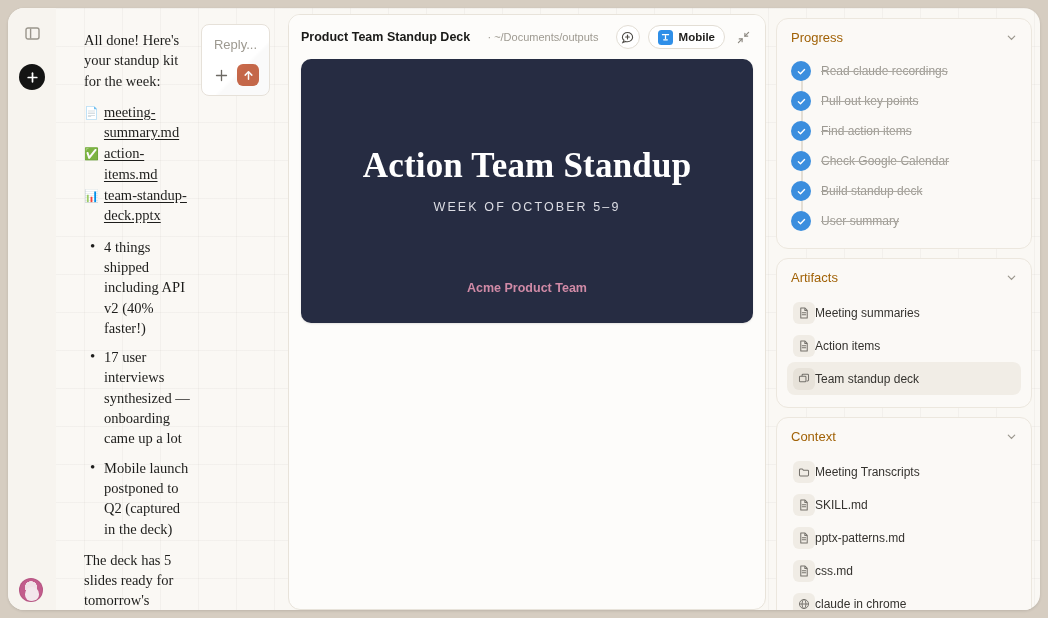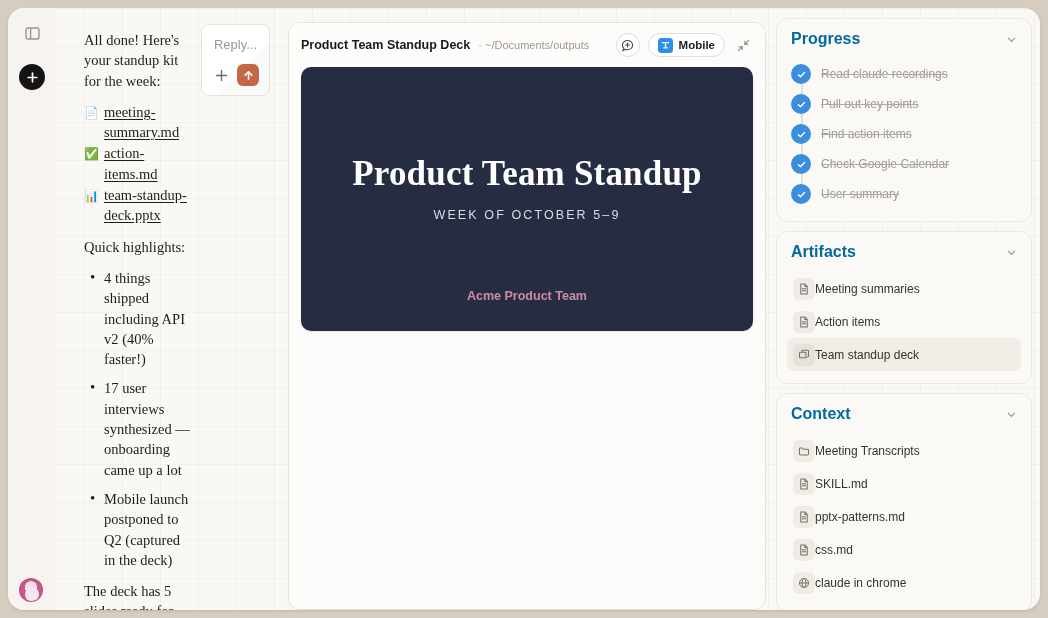--- a/index.html
+++ b/index.html
@@ -172,23 +172,24 @@
     display: flex; align-items: center; justify-content: center;
     color: #fff;
     cursor: pointer;
   }
 
   
   .center {
     position: relative;
     flex: 1;
     z-index: 2;
-    padding: 14px 6px 0 6px;
+    padding: 6px 6px 0 6px;
     display: flex; flex-direction: column;
     min-width: 0;
+    text-align: center;
   }
   .doc-card {
     background: #fdfcfa;
     border: 1px solid #e8e3da;
     border-radius: 12px;
     height: 100%;
     overflow: hidden;
     display: flex; flex-direction: column;
   }
   .doc-head {
@@ -342,21 +343,21 @@
     border: 1px solid #ece7de;
     border-radius: 12px;
     padding: 10px 10px 12px 10px;
     flex: 0 0 auto;
   }
   .panel-head {
     display: flex; align-items: center; justify-content: space-between;
     padding: 1px 4px 0 4px;
     margin-bottom: 11px;
   }
-  .panel-title { font-size: 16px; font-weight: 700; color: #0369a1; }
+  .panel-title { font-size: 13px; font-weight: 400; color: #a16207; }
   .chev { color: #9b978e; display: flex; cursor: pointer; }
 
   .todo { position: relative; padding-left: 4px; }
   .todo-line {
     position: absolute; left: 14px; top: 14px; bottom: 16px;
     width: 1.5px; background: #e4dfd6;
   }
   .todo-item {
     position: relative;
     display: flex; align-items: center; gap: 10px;
@@ -432,21 +433,20 @@
           <div class="file-line">
             <span class="file-emoji">✅</span>
             <span class="file-link">action-items.md</span>
           </div>
           <div class="file-line">
             <span class="file-emoji">📊</span>
             <span class="file-link">team-standup-deck.pptx</span>
           </div>
         </div>
 
-        <p>Quick highlights:</p>
 
         <ul class="bullets">
           <li>4 things shipped including API v2 (40% faster!)</li>
           <li>17 user interviews synthesized — onboarding came up a lot</li>
           <li>Mobile launch postponed to Q2 (captured in the deck)</li>
         </ul>
 
         <p>The deck has 5 slides ready for tomorrow's standup. Let me know if you want me to tweak anything!</p>
 
         <div class="sparkle">
@@ -513,21 +513,21 @@
               <polyline points="8.5,2.4 8.5,5.5 11.6,5.5"></polyline>
               <polyline points="1.5,12.5 5.5,8.5"></polyline>
               <polyline points="5.5,11.6 5.5,8.5 2.4,8.5"></polyline>
             </svg>
           </span>
         </div>
 
         <div class="slides">
 
           <div class="slide slide-title">
-            <h1>Product Team Standup</h1>
+            <h1>Action Team Standup</h1>
             <div class="slide-sub">WEEK OF OCTOBER 5–9</div>
             <div class="slide-foot">Acme Product Team</div>
           </div>
 
 
         </div>
       </div>
 
       <div class="cursor">
         <svg width="17" height="23" viewBox="0 0 17 23">
@@ -580,20 +580,28 @@
                 </svg>
             </span>
             <span class="todo-text">Check Google Calendar</span>
           </div>
           <div class="todo-item">
             <span class="check">
               <svg width="11" height="11" viewBox="0 0 12 12" stroke="currentColor" stroke-width="1.5" fill="none" stroke-linecap="round" stroke-linejoin="round">
                   <polyline points="2.6,6.2 4.9,8.4 9.3,3.8"></polyline>
                 </svg>
             </span>
+            <span class="todo-text">Build standup deck</span>
+          </div>
+          <div class="todo-item">
+            <span class="check">
+              <svg width="11" height="11" viewBox="0 0 12 12" stroke="currentColor" stroke-width="1.5" fill="none" stroke-linecap="round" stroke-linejoin="round">
+                  <polyline points="2.6,6.2 4.9,8.4 9.3,3.8"></polyline>
+                </svg>
+            </span>
             <span class="todo-text">User summary</span>
           </div>
         </div>
       </div>
 
       <div class="panel">
         <div class="panel-head">
           <span class="panel-title">Artifacts</span>
           <span class="chev">
             <svg width="11" height="11" viewBox="0 0 12 12" stroke="currentColor" stroke-width="1.3" fill="none" stroke-linecap="round">

